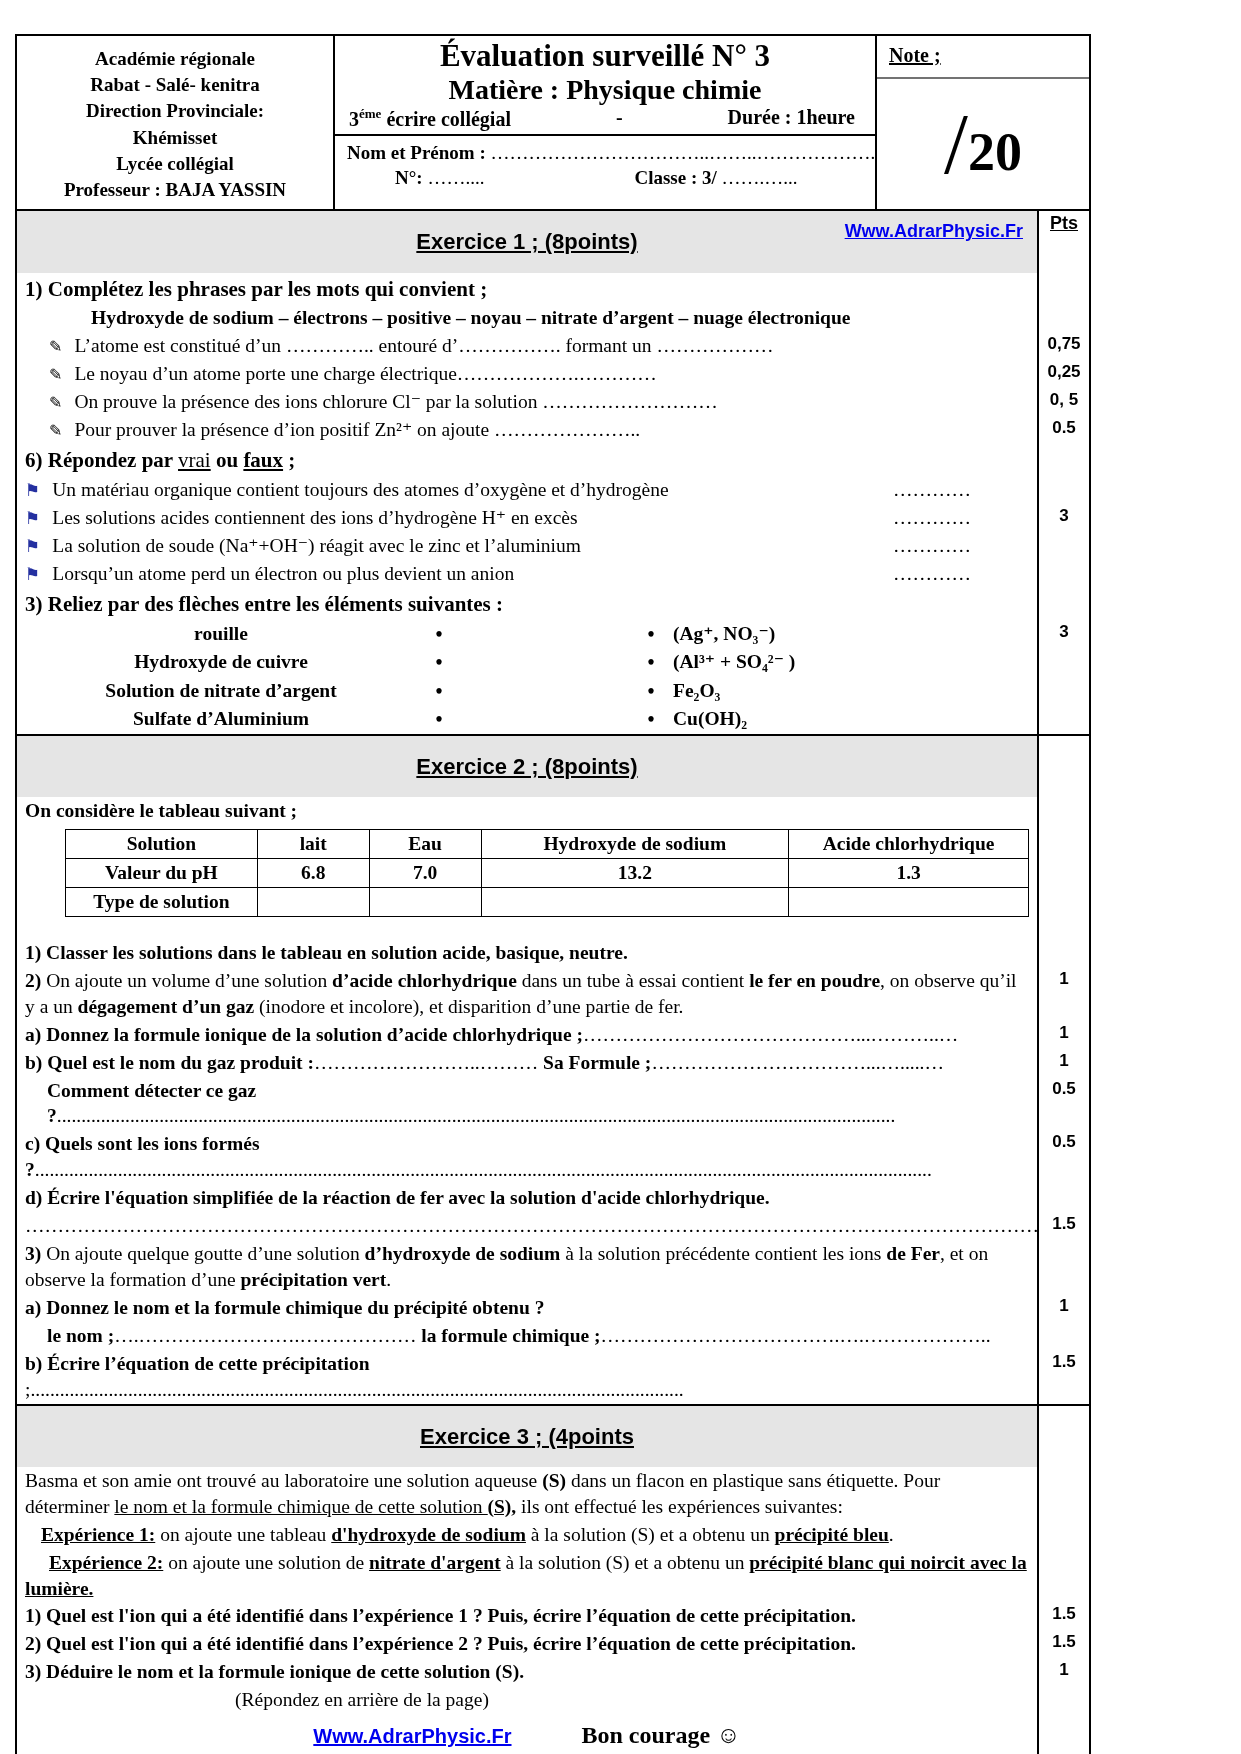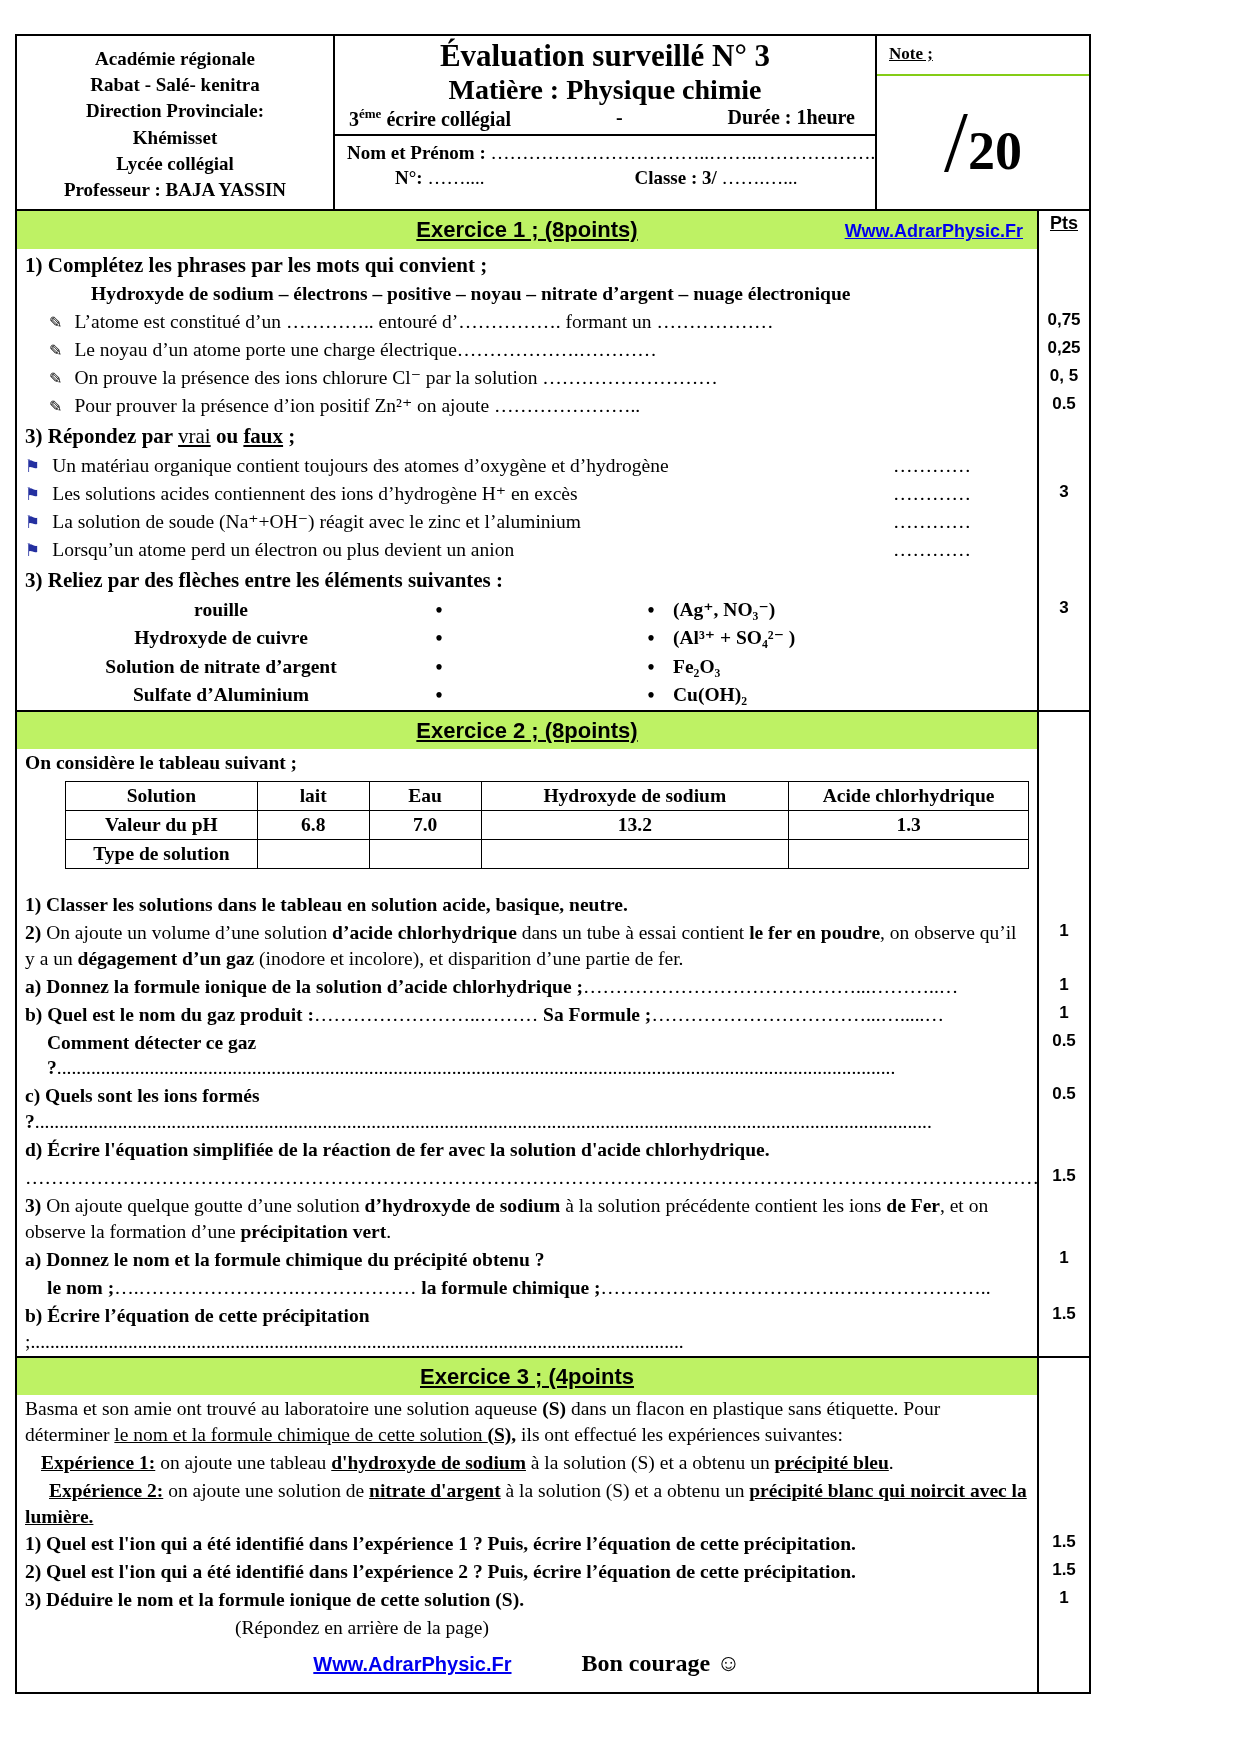--- a/index.html
+++ b/index.html
@@ -9,33 +9,33 @@
   
   .header{display:flex;border-bottom:2px solid #000}
   .school{width:318px;border-right:2px solid #000;text-align:center;font-weight:bold;font-size:19px;line-height:1.38;padding:10px 4px 6px}
   .hcenter{flex:1;display:flex;flex-direction:column;min-width:0}
   .title{text-align:center;font-weight:bold;font-size:31px;line-height:1.12;padding-top:3px}
   .subject{text-align:center;font-weight:bold;font-size:28px;line-height:1.12}
   .level-row{display:flex;justify-content:space-between;font-weight:bold;font-size:20px;padding:1px 20px 3px 14px;border-bottom:2px solid #000}
   .name-row{font-size:19px;padding:6px 8px 0 12px;overflow:hidden;white-space:nowrap}
   .numclass-row{font-size:19px;padding:3px 8px 6px 60px;display:flex;gap:150px;overflow:hidden;white-space:nowrap}
   .notebox{width:214px;border-left:2px solid #000;display:flex;flex-direction:column}
-  .note-label{font-weight:bold;font-size:17px;text-decoration:underline;padding:8px 0 10px 12px;border-bottom:2px solid #84cc16}
+  .note-label{font-weight:bold;font-size:20px;text-decoration:underline;padding:8px 0 10px 12px;border-bottom:2px solid #737373}
   .score{flex:1;display:flex;align-items:center;justify-content:center}
   .slash{font-size:86px;font-weight:400;line-height:.85}
   .score-num{font-size:54px;font-weight:bold;margin-top:16px}
 
   
   .row{display:flex}
   .cell{flex:1;min-width:0;font-size:19.5px;line-height:1.33;padding:1px 8px;overflow:hidden}
   .ptscell{width:52px;border-left:2px solid #000;text-align:center;font-weight:bold;font-size:17px;font-family:"Liberation Sans","DejaVu Sans",sans-serif;padding-top:2px;flex:0 0 auto}
   .pts-head{text-decoration:underline;font-size:18px}
   .sep{border-top:2px solid #000}
 
-  .band{background:#bef264;position:relative;text-align:center;padding:4px 8px}
+  .band{background:#e5e5e5;position:relative;text-align:center;padding:16px 8px}
   .band-title{font-family:"Liberation Sans","DejaVu Sans",sans-serif;font-weight:bold;font-size:22px;text-decoration:underline}
   .band-link{position:absolute;right:14px;top:9px;font-family:"Liberation Sans","DejaVu Sans",sans-serif;font-weight:bold;font-size:18px;color:#0000ee;text-decoration:underline;cursor:pointer}
 
   .sec-title{font-weight:bold;font-size:21px;padding-top:3px}
   .wordbank{font-weight:bold;padding-left:74px}
   .fill{display:flex;gap:12px;padding-left:32px;align-items:baseline}
   .pencil{font-family:"DejaVu Sans",sans-serif;font-size:16px;flex:0 0 auto}
   .tf{display:flex;gap:12px;align-items:baseline}
   .flag{color:#2430a0;font-family:"DejaVu Sans",sans-serif;font-size:17px;flex:0 0 auto}
   .tf-text{flex:1;min-width:0}
@@ -133,21 +133,21 @@
   </div>
   <div class="row">
     <div class="cell fill">
       <span class="pencil">✎</span>
       <span>Pour prouver la présence d’ion positif  Zn²⁺ on ajoute …………………..</span>
     </div>
     <div class="ptscell">0.5</div>
   </div>
 
   <div class="row">
-    <div class="cell sec-title"><span style="font-weight: bold;">3) Répondez par </span><span style="font-weight: normal; text-decoration: underline;">vrai</span><span style="font-weight: bold;"> ou  </span><span style="font-weight: bold; text-decoration: underline;">faux</span><span style="font-weight: bold;"> ;</span></div>
+    <div class="cell sec-title"><span style="font-weight: bold;">6) Répondez par </span><span style="font-weight: normal; text-decoration: underline;">vrai</span><span style="font-weight: bold;"> ou  </span><span style="font-weight: bold; text-decoration: underline;">faux</span><span style="font-weight: bold;"> ;</span></div>
     <div class="ptscell"></div>
   </div>
 
   <div class="row">
     <div class="cell tf">
       <span class="flag">⚑</span>
       <span class="tf-text">Un matériau organique contient toujours des atomes d’oxygène et d’hydrogène</span>
       <span class="tf-dots">…………</span>
     </div>
     <div class="ptscell"></div>

